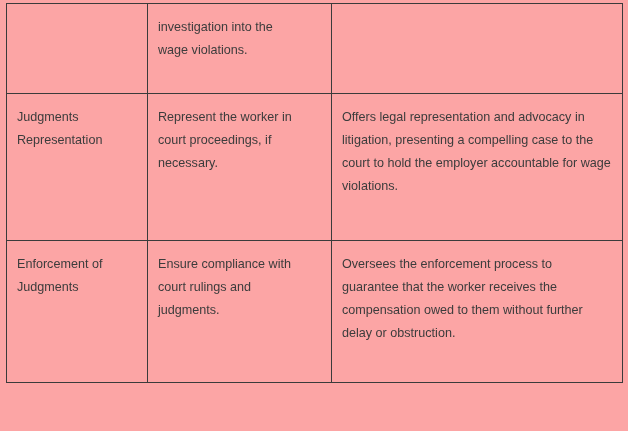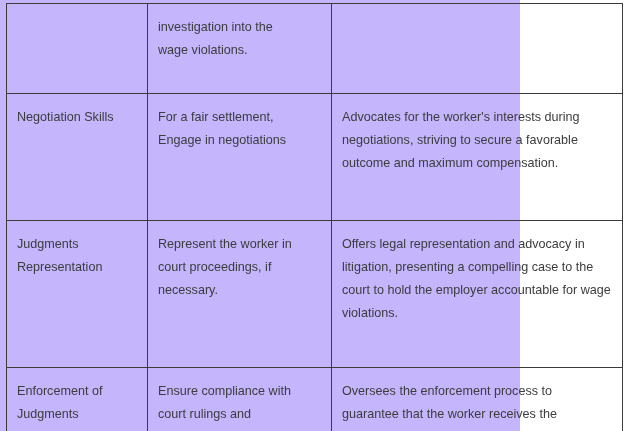--- a/index.html
+++ b/index.html
@@ -9,23 +9,23 @@
     width: 628px;
     height: 431px;
     overflow: hidden;
   }
   body {
     font-family: "Liberation Sans", sans-serif;
     -webkit-font-smoothing: antialiased;
   }
   .page {
     position: relative;
-    width: 520px;
+    width: 628px;
     height: 431px;
-    background: #c4b5fd;
+    background: #fca5a5;
   }
   .doc-table {
     position: absolute;
     left: 6px;
     top: 3px;
     width: 616px;
     border-collapse: collapse;
     table-layout: fixed;
   }
   .doc-table td {
@@ -62,26 +62,20 @@
     </colgroup>
     <tbody>
 
       <tr class="r1">
         <td class="cell-empty"></td>
         <td>investigation into the
 wage violations.</td>
         <td class="cell-empty"></td>
       </tr>
 
-      <tr class="r2">
-        <td>Negotiation Skills</td>
-        <td>For a fair settlement,
-Engage in negotiations</td>
-        <td>Advocates for the worker's interests during negotiations, striving to secure a favorable outcome and maximum compensation.</td>
-      </tr>
 
       <tr class="r3">
         <td>Judgments
 Representation</td>
         <td>Represent the worker in
 court proceedings, if
 necessary.</td>
         <td>Offers legal representation and advocacy in litigation, presenting a compelling case to the court to hold the employer accountable for wage violations.</td>
       </tr>
 

